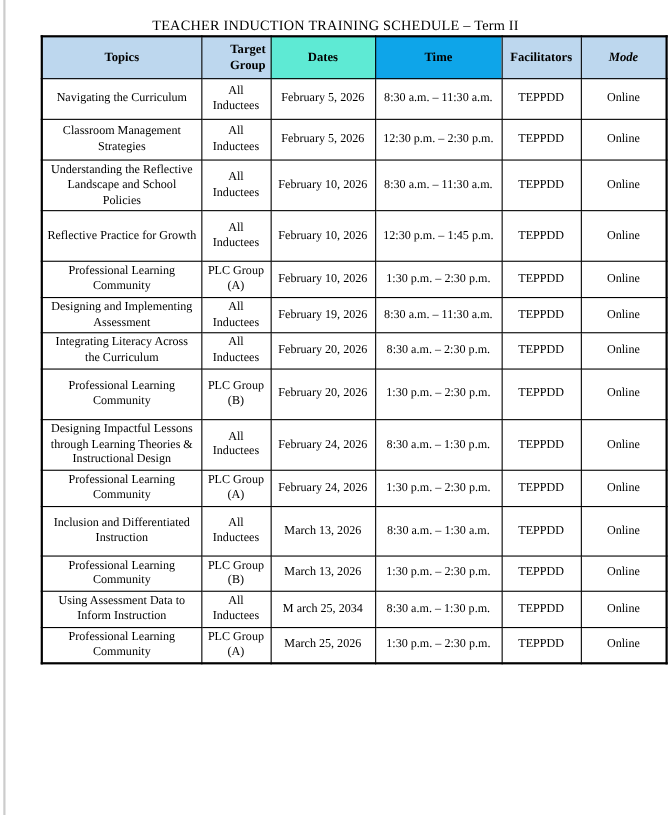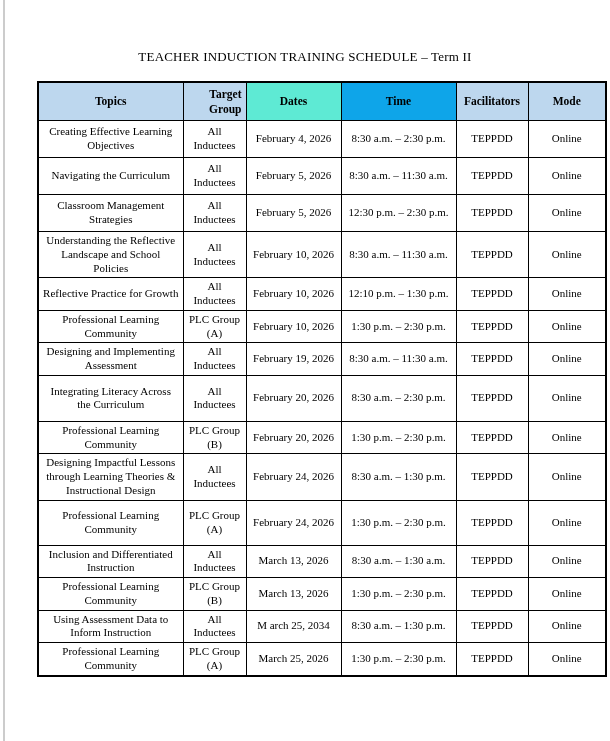--- a/index.html
+++ b/index.html
@@ -17,33 +17,33 @@
   }
   .page-edge-left {
     position: absolute;
     left: 3px;
     top: 0;
     width: 2px;
     height: 741px;
     background: #cccccc;
   }
   .doc-title {
-    margin: 16px;
-    padding-top: 33px;
+    margin: 0;
+    padding-top: 15px;
     text-align: center;
     font-size: 13px;
     font-weight: normal;
     letter-spacing: 0.2px;
   }
   table.schedule {
     border-collapse: collapse;
     table-layout: fixed;
     width: 568px;
     margin-left: 37px;
-    margin-top: 13px;
+    margin-top: 1px;
     border: 2px solid #000000;
   }
   th, td {
     border: 1px solid #000000;
     text-align: center;
     vertical-align: middle;
     padding: 2px 4px;
     font-size: 11px;
     line-height: 1.25;
     word-wrap: break-word;
@@ -81,33 +81,25 @@
     <col style="width:72px">
     <col style="width:78px">
   </colgroup>
   <thead data-name="schedule-table-header">
     <tr data-name="header-row">
       <th data-name="header-topics" style="background: rgb(189, 215, 238);">Topics</th>
       <th data-name="header-target-group" style="background: rgb(189, 215, 238); text-align: right;">Target Group</th>
       <th data-name="header-dates" style="background: #5eead4;">Dates</th>
       <th data-name="header-time" style="background: #0ea5e9;">Time</th>
       <th data-name="header-facilitators" style="background: rgb(189, 215, 238); text-align: center;">Facilitators</th>
-      <th data-name="header-mode" style="background: rgb(189, 215, 238);">Mode</th>
+      <th data-name="header-mode" style="background: rgb(189, 215, 238); font-style: italic;">Mode</th>
     </tr>
   </thead>
   <tbody data-name="schedule-table-body">
       <tr data-name="table-row">
-        <td data-name="cell-topic">Creating Effective Learning Objectives</td>
-        <td data-name="cell-target-group">All Inductees</td>
-        <td data-name="cell-date">February 4, 2026</td>
-        <td data-name="cell-time">8:30 a.m. – 2:30 p.m.</td>
-        <td data-name="cell-facilitators">TEPPDD</td>
-        <td data-name="cell-mode">Online</td>
-      </tr>
-      <tr data-name="table-row">
         <td data-name="cell-topic">Navigating the Curriculum</td>
         <td data-name="cell-target-group">All Inductees</td>
         <td data-name="cell-date">February 5, 2026</td>
         <td data-name="cell-time">8:30 a.m. – 11:30 a.m.</td>
         <td data-name="cell-facilitators">TEPPDD</td>
         <td data-name="cell-mode">Online</td>
       </tr>
       <tr data-name="table-row">
         <td data-name="cell-topic">Classroom Management Strategies</td>
         <td data-name="cell-target-group">All Inductees</td>
@@ -121,21 +113,21 @@
         <td data-name="cell-target-group">All Inductees</td>
         <td data-name="cell-date">February 10, 2026</td>
         <td data-name="cell-time">8:30 a.m. – 11:30 a.m.</td>
         <td data-name="cell-facilitators">TEPPDD</td>
         <td data-name="cell-mode">Online</td>
       </tr>
       <tr data-name="table-row">
         <td data-name="cell-topic">Reflective Practice for Growth</td>
         <td data-name="cell-target-group">All Inductees</td>
         <td data-name="cell-date">February 10, 2026</td>
-        <td data-name="cell-time">12:10 p.m. – 1:30 p.m.</td>
+        <td data-name="cell-time">12:30 p.m. – 1:45 p.m.</td>
         <td data-name="cell-facilitators">TEPPDD</td>
         <td data-name="cell-mode">Online</td>
       </tr>
       <tr data-name="table-row">
         <td data-name="cell-topic">Professional Learning Community</td>
         <td data-name="cell-target-group">PLC Group (A)</td>
         <td data-name="cell-date">February 10, 2026</td>
         <td data-name="cell-time">1:30 p.m. – 2:30 p.m.</td>
         <td data-name="cell-facilitators">TEPPDD</td>
         <td data-name="cell-mode">Online</td>

